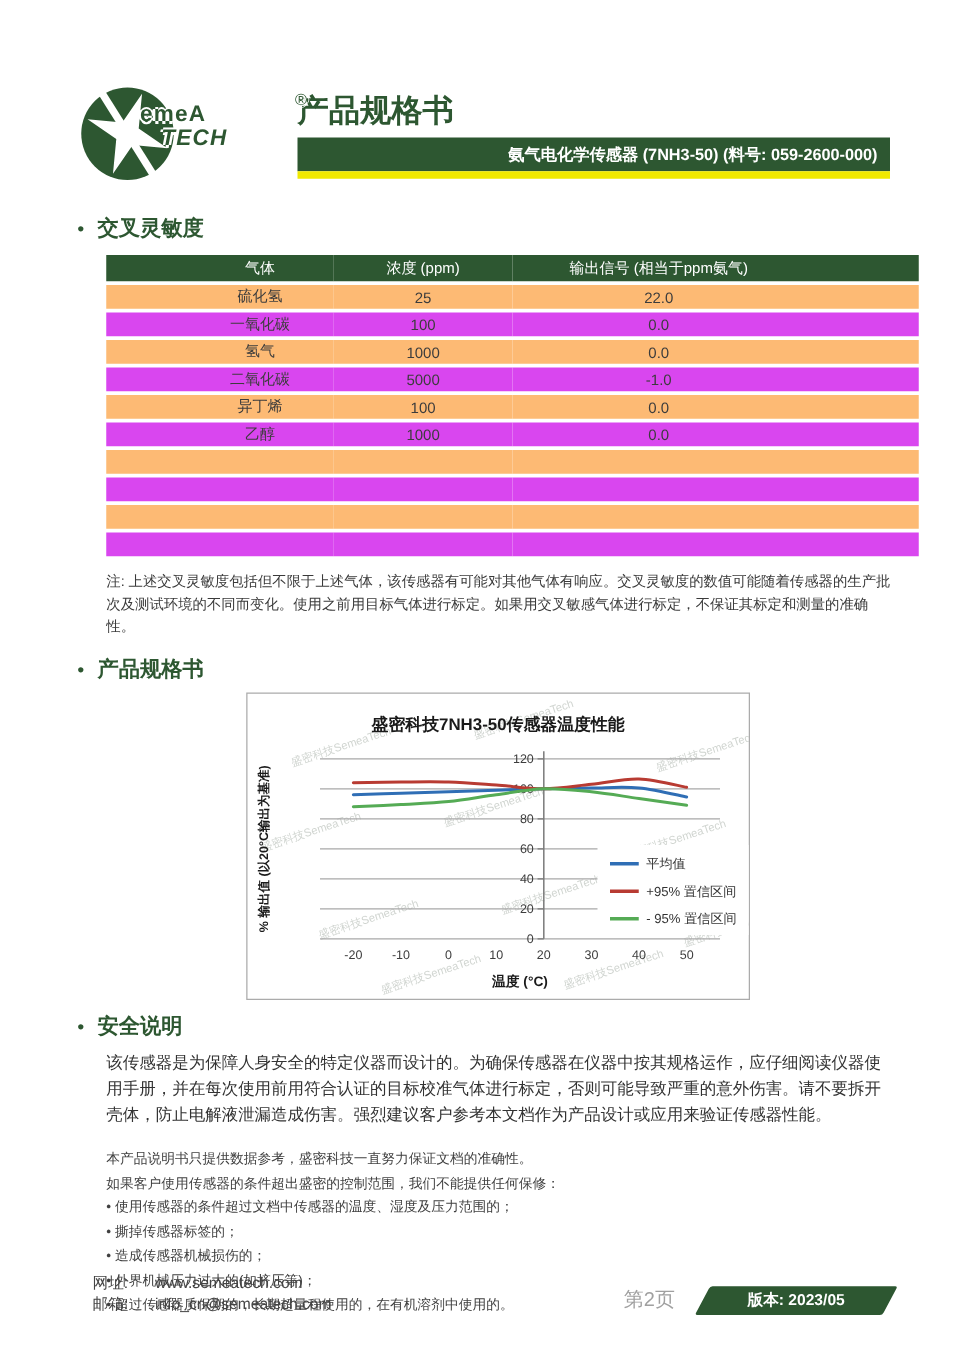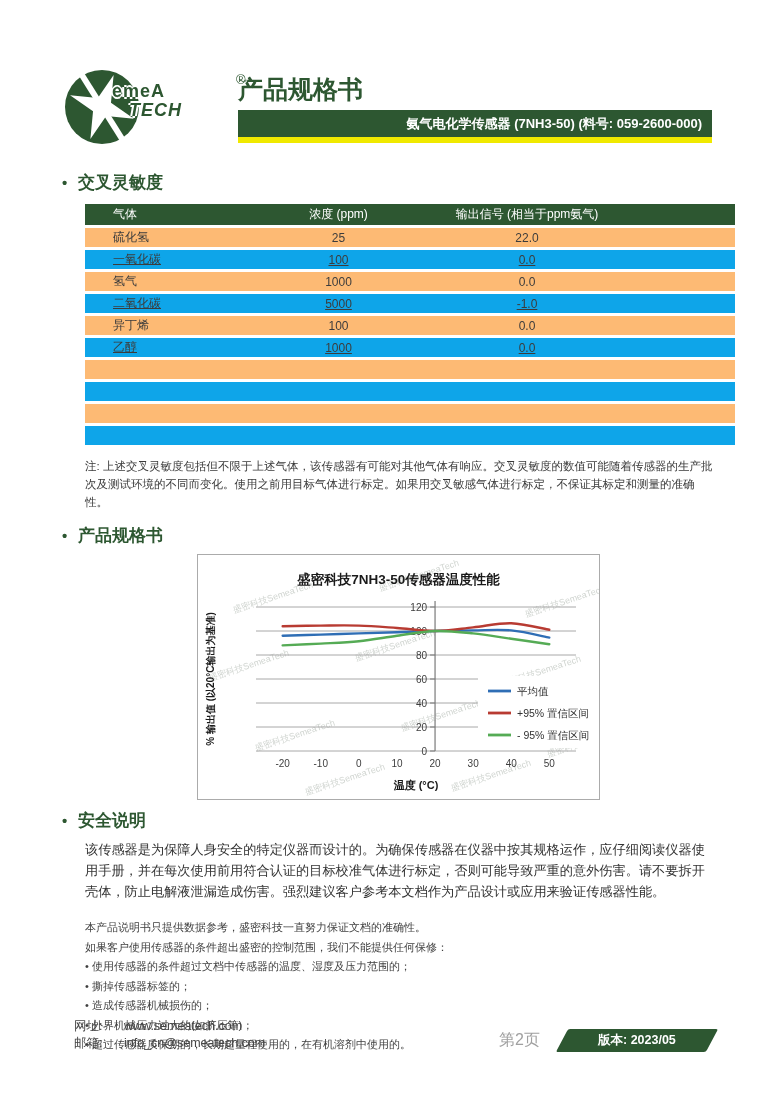--- a/index.html
+++ b/index.html
@@ -23,26 +23,26 @@
   .product-bar { margin-top:8px; background:#2d5731; color:#fff; font-size:13px; font-weight:700;
     text-align:right; padding:6px 10px 5px 0; line-height:1.2; }
   .yellow-bar { height:6px; background:#f0e900; }
   
   .sec-title { margin:24px 62px 0 62px; font-size:17px; font-weight:700; color:#2d5731; line-height:1.3; }
   .sec-title .bullet { display:inline-block; width:16px; font-size:15px; color:#2d5731; }
   
   table.cross { margin:7px 62px 0 85px; width:650px; border-collapse:separate; border-spacing:0 3px; }
   table.cross th { background:#2d5731; color:#fff; font-weight:400; font-size:12px; height:21px; }
   table.cross td { font-size:12px; color:#3c3c3c; height:19px; }
-  .c1 { width:28%; text-align:left; padding-left:28px; }
+  .c1 { width:28%; text-align:center; padding-left:64px; }
   .c2 { width:22%; text-align:center; }
   .c3 { width:36%; text-align:center; }
   .c4 { width:14%; }
   tr.alt-a td { background:#fdba74; }
-  tr.alt-b td { background:#0ea5e9;text-decoration:underline; }
+  tr.alt-b td { background:#d946ef; }
   
   .note { margin:9px 62px 0 85px; width:628px; font-size:11.5px; line-height:18px; color:#3a3a3a; }
   
   .chart-box { margin:7px 0 0 197px; width:403px; height:246px; border:1px solid #ababab; background:#fff; }
   
   .safety-para { margin:7px 62px 0 85px; width:628px; font-size:13.2px; line-height:21px; color:#333; }
   
   .disclaimer { margin:16px 62px 0 85px; font-size:11px; line-height:19.5px; color:#3f3f3f; }
   
   .footer { position:absolute; left:51px; right:62px; top:1018px; display:flex; align-items:flex-end; }

